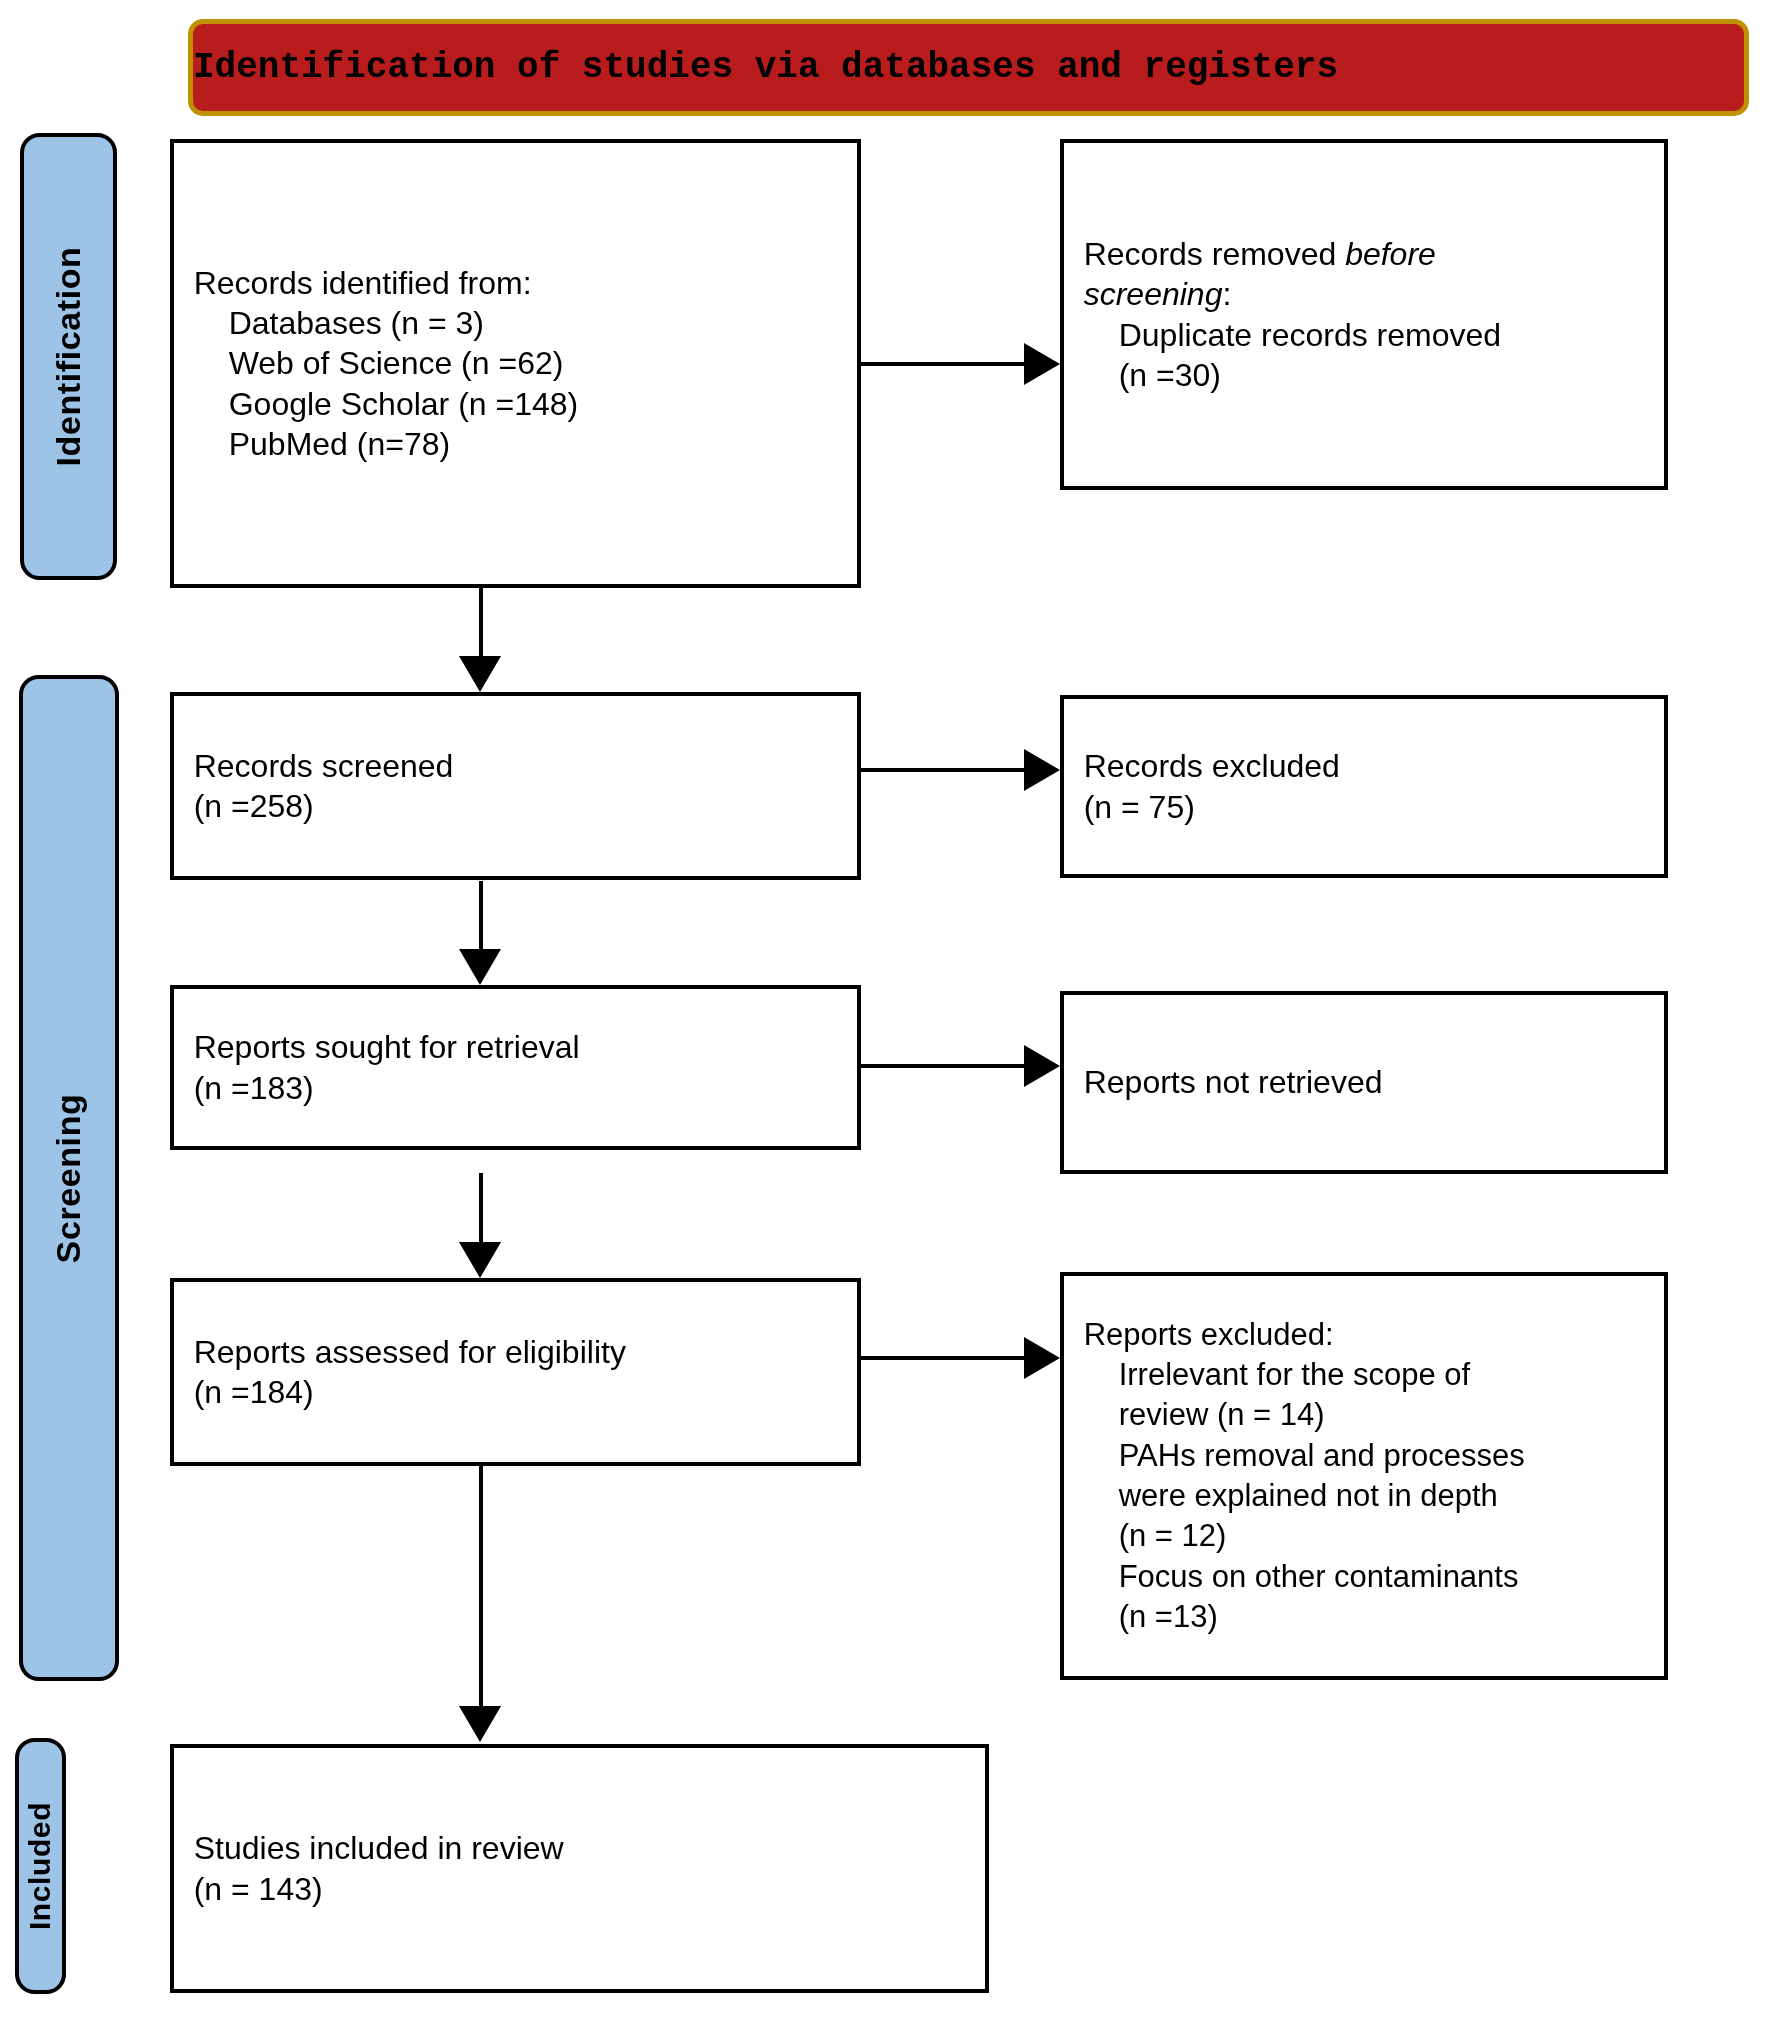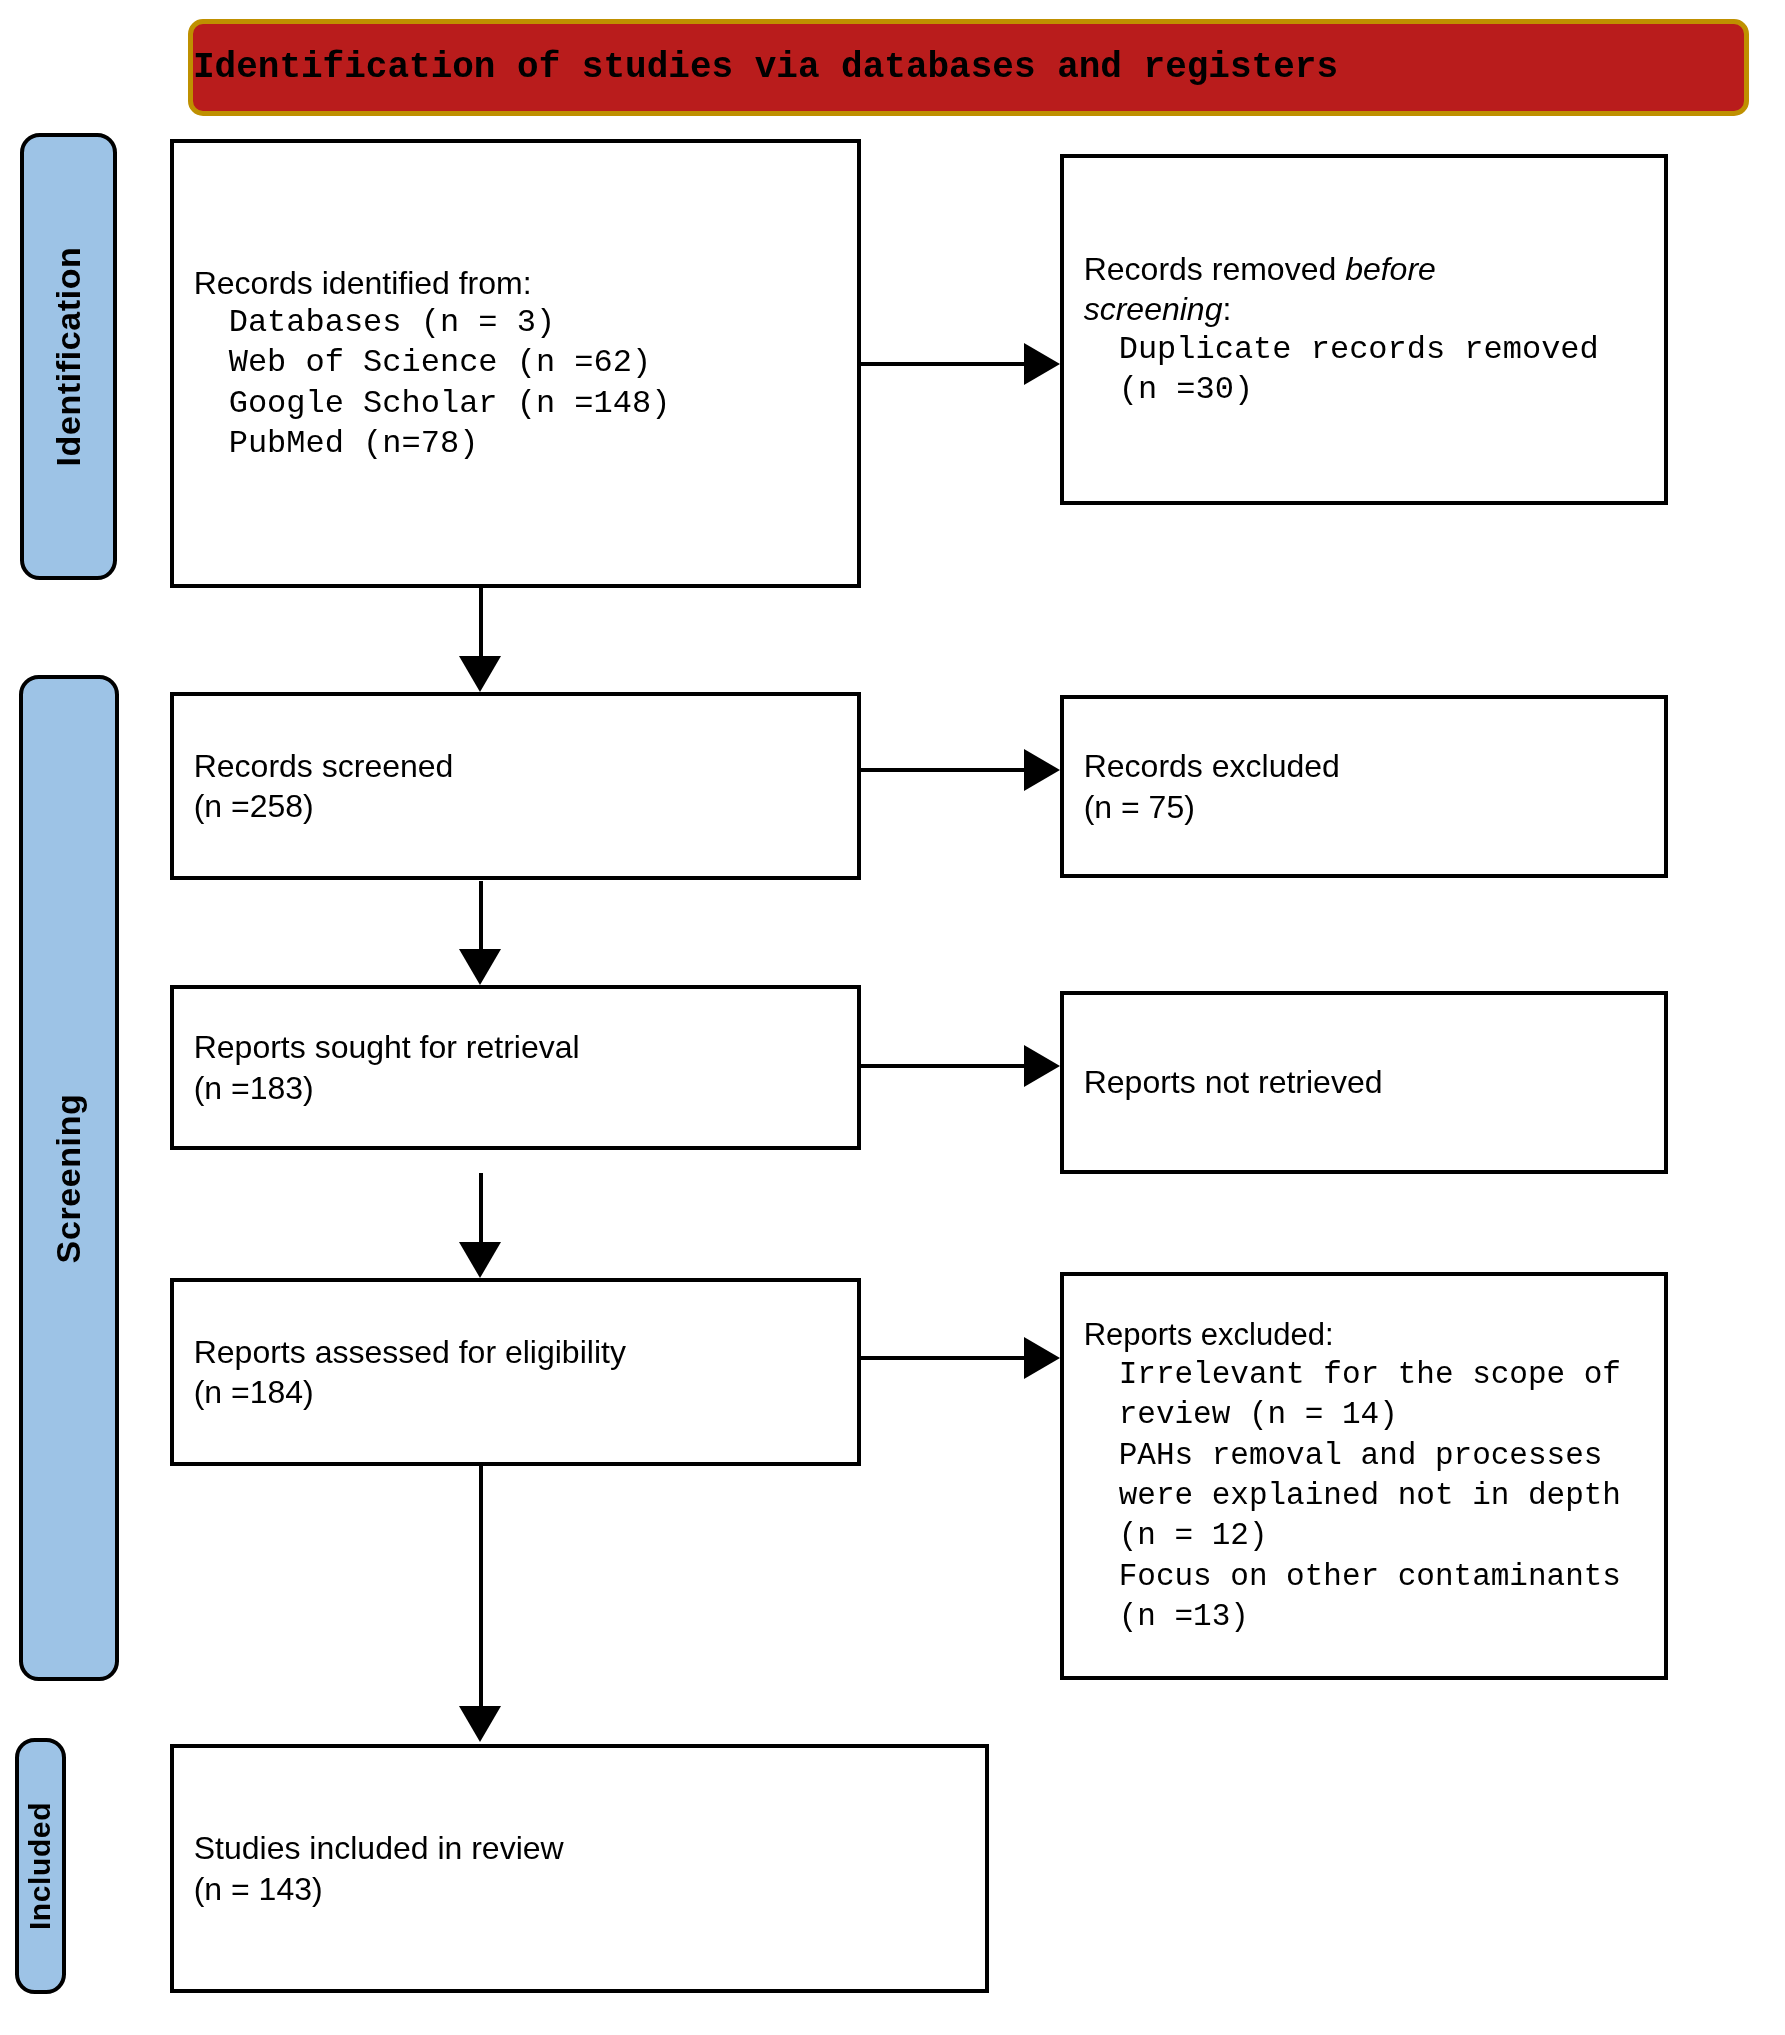--- a/index.html
+++ b/index.html
@@ -30,32 +30,32 @@
   .stage-incl{left:14.5px;top:1738px;width:51px;height:256px;}
   .stage-incl .stage-text{font-size:30px;}
 
   
   .box{
     position:absolute;background:#fff;border:4px solid #000;box-sizing:border-box;
     display:flex;align-items:center;
   }
   .box-inner{padding:0 19.7px;width:100%;}
   .box p{margin:0;font-size:32px;line-height:1.26;color:#000;white-space:pre;}
-  .box p.ind{padding-left:35px;font-family:Liberation Mono, monospace;}
+  .box p.ind{padding-left:35px;}
   .it{font-style:italic;}
 
   
   .b-identified{left:170px;top:139px;width:691px;height:449px;}
   .b-screened  {left:170px;top:692px;width:691px;height:188px;}
   .b-sought    {left:170px;top:985px;width:691px;height:165px;}
   .b-assessed  {left:170px;top:1278px;width:691px;height:188px;}
   .b-included  {left:170px;top:1744px;width:819px;height:249px;}
 
   
-  .b-removed   {left:1060px;top:154px;width:608px;height:351px;justify-content:flex-end;}
+  .b-removed   {left:1060px;top:139px;width:608px;height:351px;justify-content:flex-end;}
   .b-excluded  {left:1060px;top:695px;width:608px;height:183px;}
   .b-notretr   {left:1060px;top:991px;width:608px;height:183px;}
   .b-repexcl   {left:1060px;top:1272px;width:608px;height:408px;}
   .b-repexcl p {font-size:31px;line-height:1.30;}
 
   
   .vline{position:absolute;width:4px;background:#000;}
   .hline{position:absolute;height:4px;background:#000;}
   .arrow-down{
     position:absolute;width:0;height:0;

